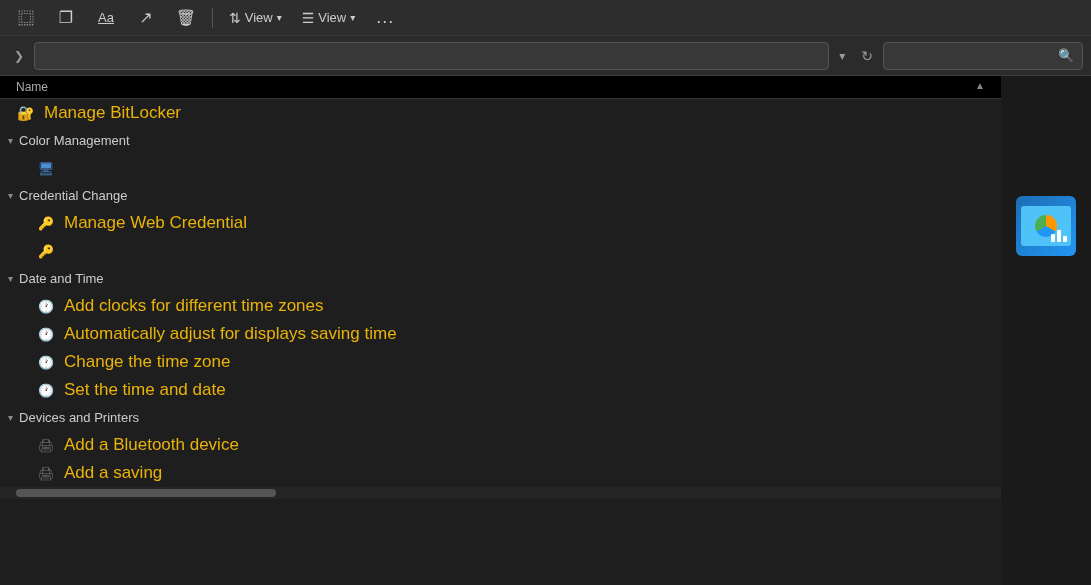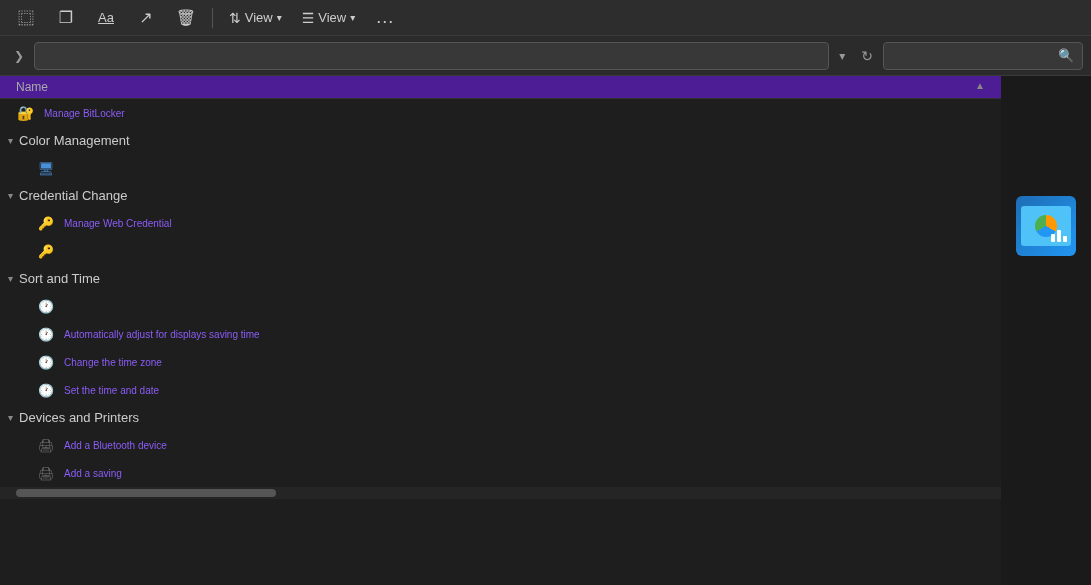--- a/index.html
+++ b/index.html
@@ -162,21 +162,21 @@
     .list-area::-webkit-scrollbar-thumb {
       background: #555;
       border-radius: 4px;
     }
 
     
     .col-header {
       display: flex;
       align-items: flex-start;
       padding: 4px 16px;
-      background: #4c1d95;
+      background: #000000;
       border-bottom: 1px solid #333;
       font-size: 12px;
       color: #aaa;
       position: sticky;
       top: 0;
       z-index: 10;
     }
     .col-header-name {
       flex: 1;
     }
@@ -216,22 +216,22 @@
       height: 20px;
       margin-right: 8px;
       display: flex;
       align-items: center;
       justify-content: center;
       flex-shrink: 0;
       font-size: 14px;
     }
 
     .item-label {
-      color: #8b5cf6;
-      font-size: 10px;
+      color: #eab308;
+      font-size: 17px;
     }
 
     
     .bottom-scrollbar {
       height: 12px;
       background: #252525;
       display: flex;
       align-items: center;
     }
     .bottom-scrollbar-thumb {
@@ -367,24 +367,25 @@
     <div class="list-item" style="padding-left: 36px;">
       <span class="item-icon" style="color:#d4a000; font-size:13px;">🔑</span>
       <span class="item-label">Manage Web Credential</span>
     </div>
     <div class="list-item" style="padding-left: 36px;">
       <span class="item-icon" style="color:#d4a000; font-size:13px;">🔑</span>
     </div>
 
     <div class="group-header">
       <span class="group-chevron">▾</span>
-      <span>Sort and Time</span>
+      <span>Date and Time</span>
     </div>
     <div class="list-item" style="padding-left: 36px;">
       <span class="item-icon" style="color:#5b9bd5; font-size:13px;">🕐</span>
+      <span class="item-label">Add clocks for different time zones</span>
     </div>
     <div class="list-item" style="padding-left: 36px;">
       <span class="item-icon" style="color:#5b9bd5; font-size:13px;">🕐</span>
       <span class="item-label">Automatically adjust for displays saving time</span>
     </div>
     <div class="list-item" style="padding-left: 36px;">
       <span class="item-icon" style="color:#5b9bd5; font-size:13px;">🕐</span>
       <span class="item-label">Change the time zone</span>
     </div>
     <div class="list-item" style="padding-left: 36px;">

